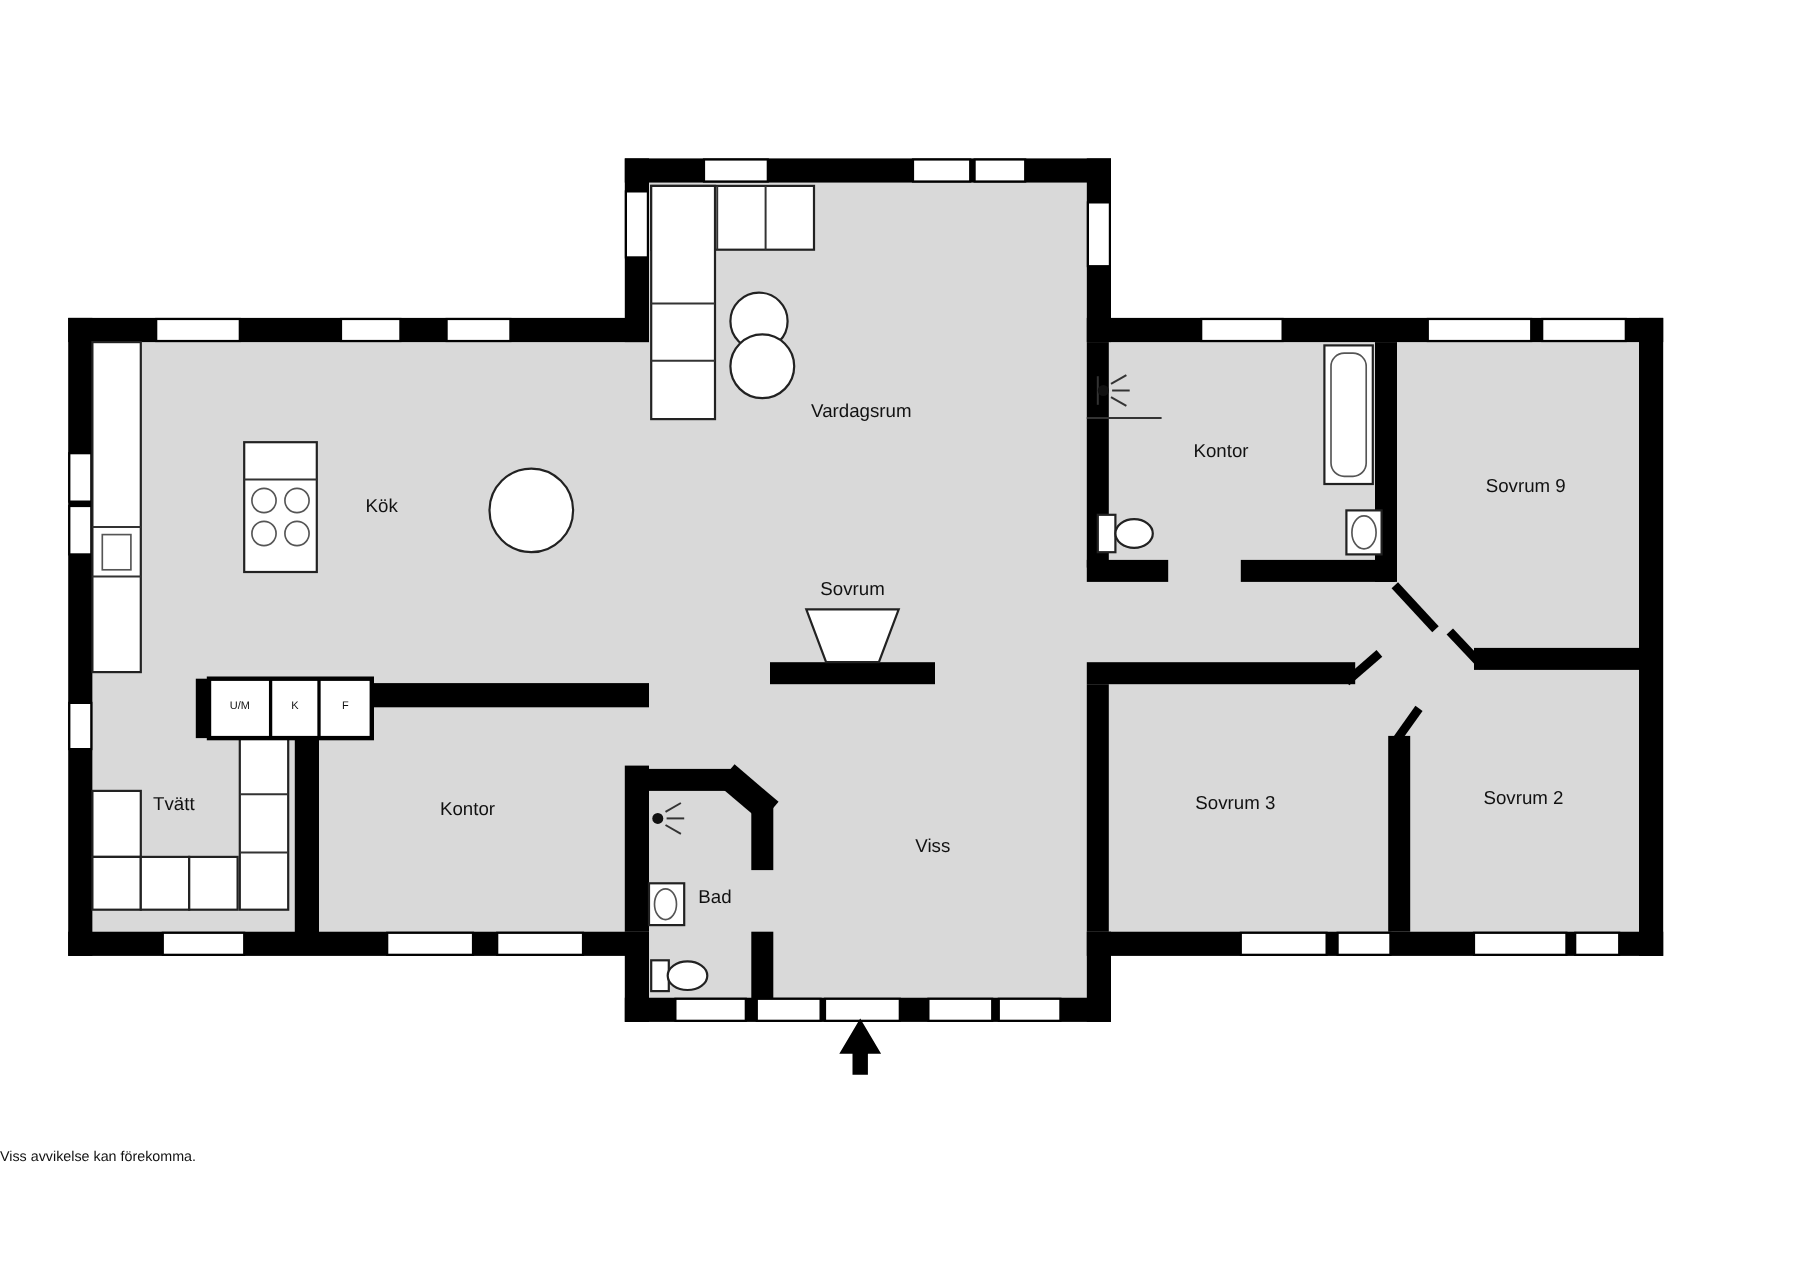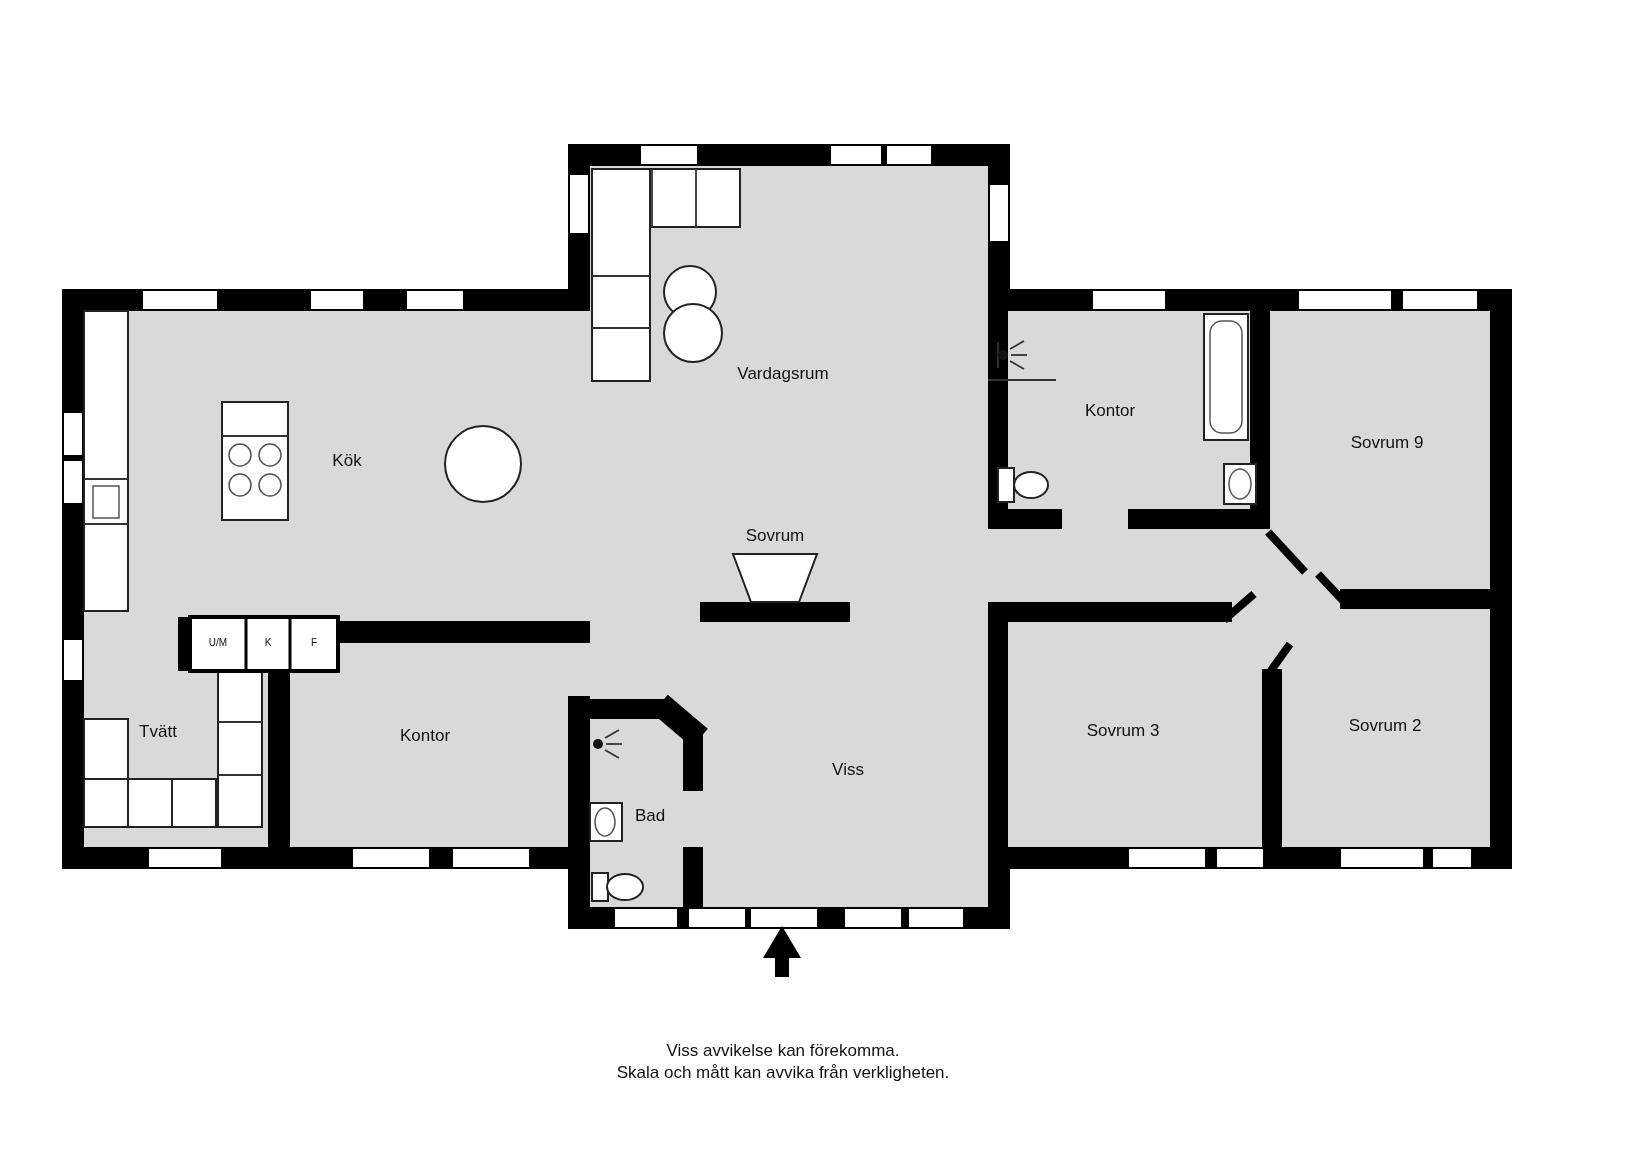--- a/index.html
+++ b/index.html
@@ -11,21 +11,21 @@
   .wall-diag{stroke:var(--wall,#000);stroke-width:24;fill:none;}
   g.leaf line{stroke:var(--wall,#000);stroke-width:8;}
   g.win rect{fill:var(--bg,#fff);stroke:var(--wall,#000);stroke-width:2;}
   .fx{fill:#ffffff;stroke:#222222;stroke-width:2;}
   .fx-thin{fill:none;stroke:#555555;stroke-width:1.5;}
   .icon-line{stroke:#333333;stroke-width:1.8;fill:none;}
   .closet{fill:#ffffff;stroke:#000000;stroke-width:4;}
   .closet-line{stroke:#000000;stroke-width:3;}
   .room-label{position:absolute;transform:translate(-50%,-50%);font-size:17px;line-height:1.1;white-space:nowrap;color:#111;}
   .closet-label{font-size:10px;}
-  .footer{position:absolute;top:1016px;left:0;width:1566px;text-align:center;font-size:17px;line-height:22px;color:#111;}
+  .footer{position:absolute;top:1016px;left:0;width:1566px;font-size:13px;line-height:22px;color:#111;}
 </style>
 </head>
 <body>
 
 <div class="stage">
 
   <svg width="1650" height="1166" viewBox="0 0 1650 1166">
 
     <g>
       <rect class="floor-rect" x="84" y="287" width="506" height="536"></rect>
@@ -199,16 +199,15 @@
   <div class="room-label" style="left:650px;top:792px">Bad</div>
   <div class="room-label" style="left:848px;top:746px">Viss</div>
   <div class="room-label" style="left:1123px;top:707px">Sovrum 3</div>
   <div class="room-label" style="left:1385px;top:702px">Sovrum 2</div>
   <div class="room-label closet-label" style="left:218px;top:618px">U/M</div>
   <div class="room-label closet-label" style="left:268px;top:618px">K</div>
   <div class="room-label closet-label" style="left:314px;top:618px">F</div>
 
   <div class="footer">
     <div>Viss avvikelse kan förekomma.</div>
-    <div>Skala och mått kan avvika från verkligheten.</div>
   </div>
 
 </div>
 
 </body></html>

